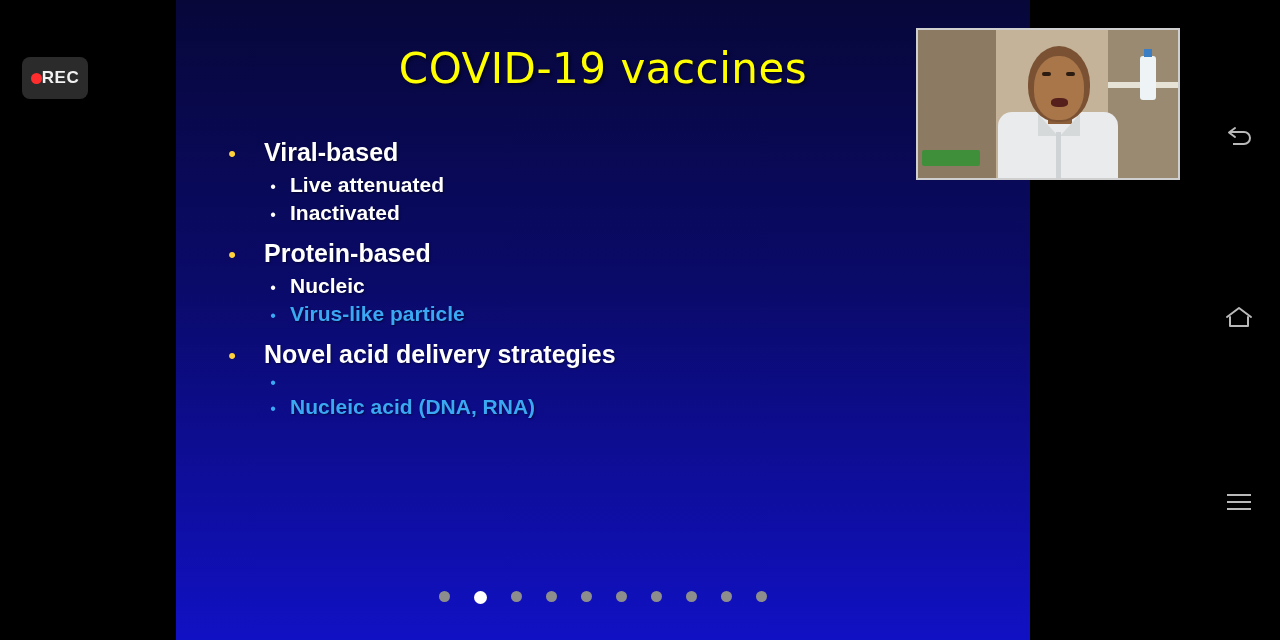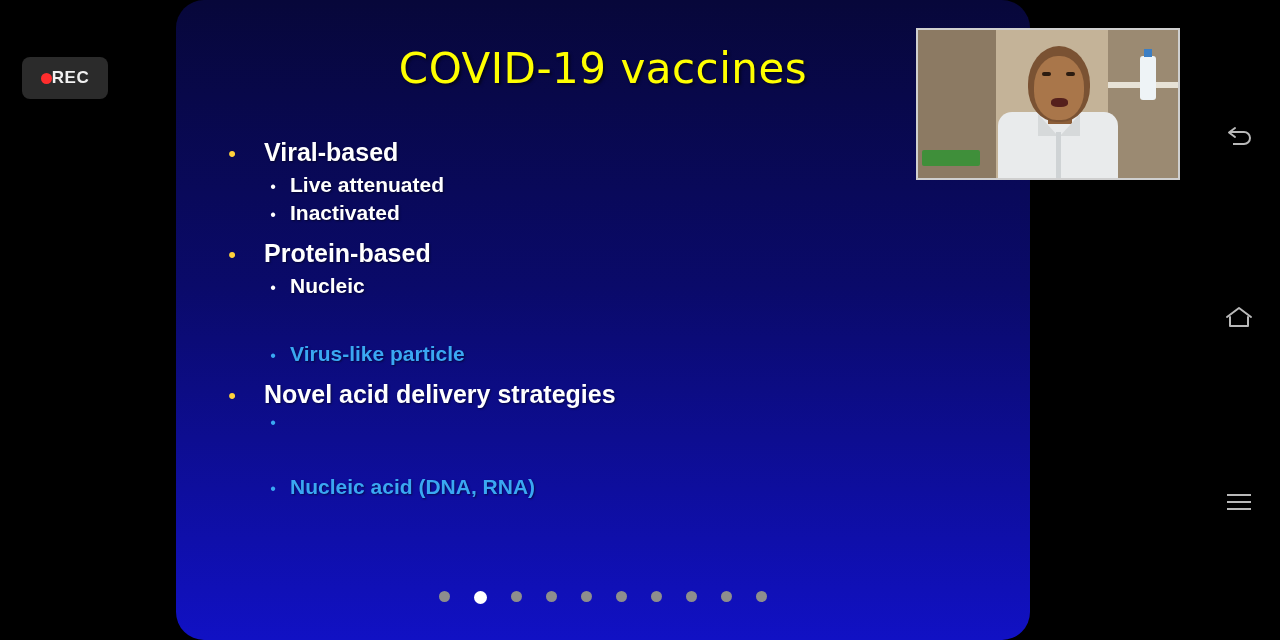--- a/index.html
+++ b/index.html
@@ -18,21 +18,21 @@
     width: 1280px;
     height: 640px;
     background: #000000;
   }
 
   
   #rec-badge {
     position: absolute;
     left: 22px;
     top: 57px;
-    width: 86px;
+    width: 66px;
     height: 42px;
     background: #2b2b2b;
     border-radius: 8px;
     display: flex;
     align-items: center;
     justify-content: center;
   }
   #rec-badge .dot {
     width: 11px;
     height: 11px;
@@ -48,21 +48,20 @@
 
   
   #slide {
     position: absolute;
     left: 176px;
     top: 0;
     width: 854px;
     height: 640px;
     background: linear-gradient(180deg, #07073a 0%, #0a0a6a 45%, #1111c4 100%);
     overflow: hidden;
-    border-radius: 28px;
   }
   #slide-title {
     position: absolute;
     top: 44px;
     left: 0;
     width: 854px;
     text-align: center;
     color: #ffff00;
     font-size: 42px;
     font-family: "DejaVu Sans", sans-serif;
@@ -113,21 +112,20 @@
     color: #3aa8f2;
   }
   .b-l2 .txt {
     color: #ffffff;
     font-size: 21px;
     font-weight: bold;
     text-shadow: 1px 1px 2px rgba(0,0,0,0.5);
   }
   .b-l2.blue .txt {
     color: #3aa8f2;
-    margin-top: 40px;
   }
   .sp-top {
     margin-top: 14px;
   }
 
   
   #pager {
     position: absolute;
     bottom: 36px;
     left: 0;

